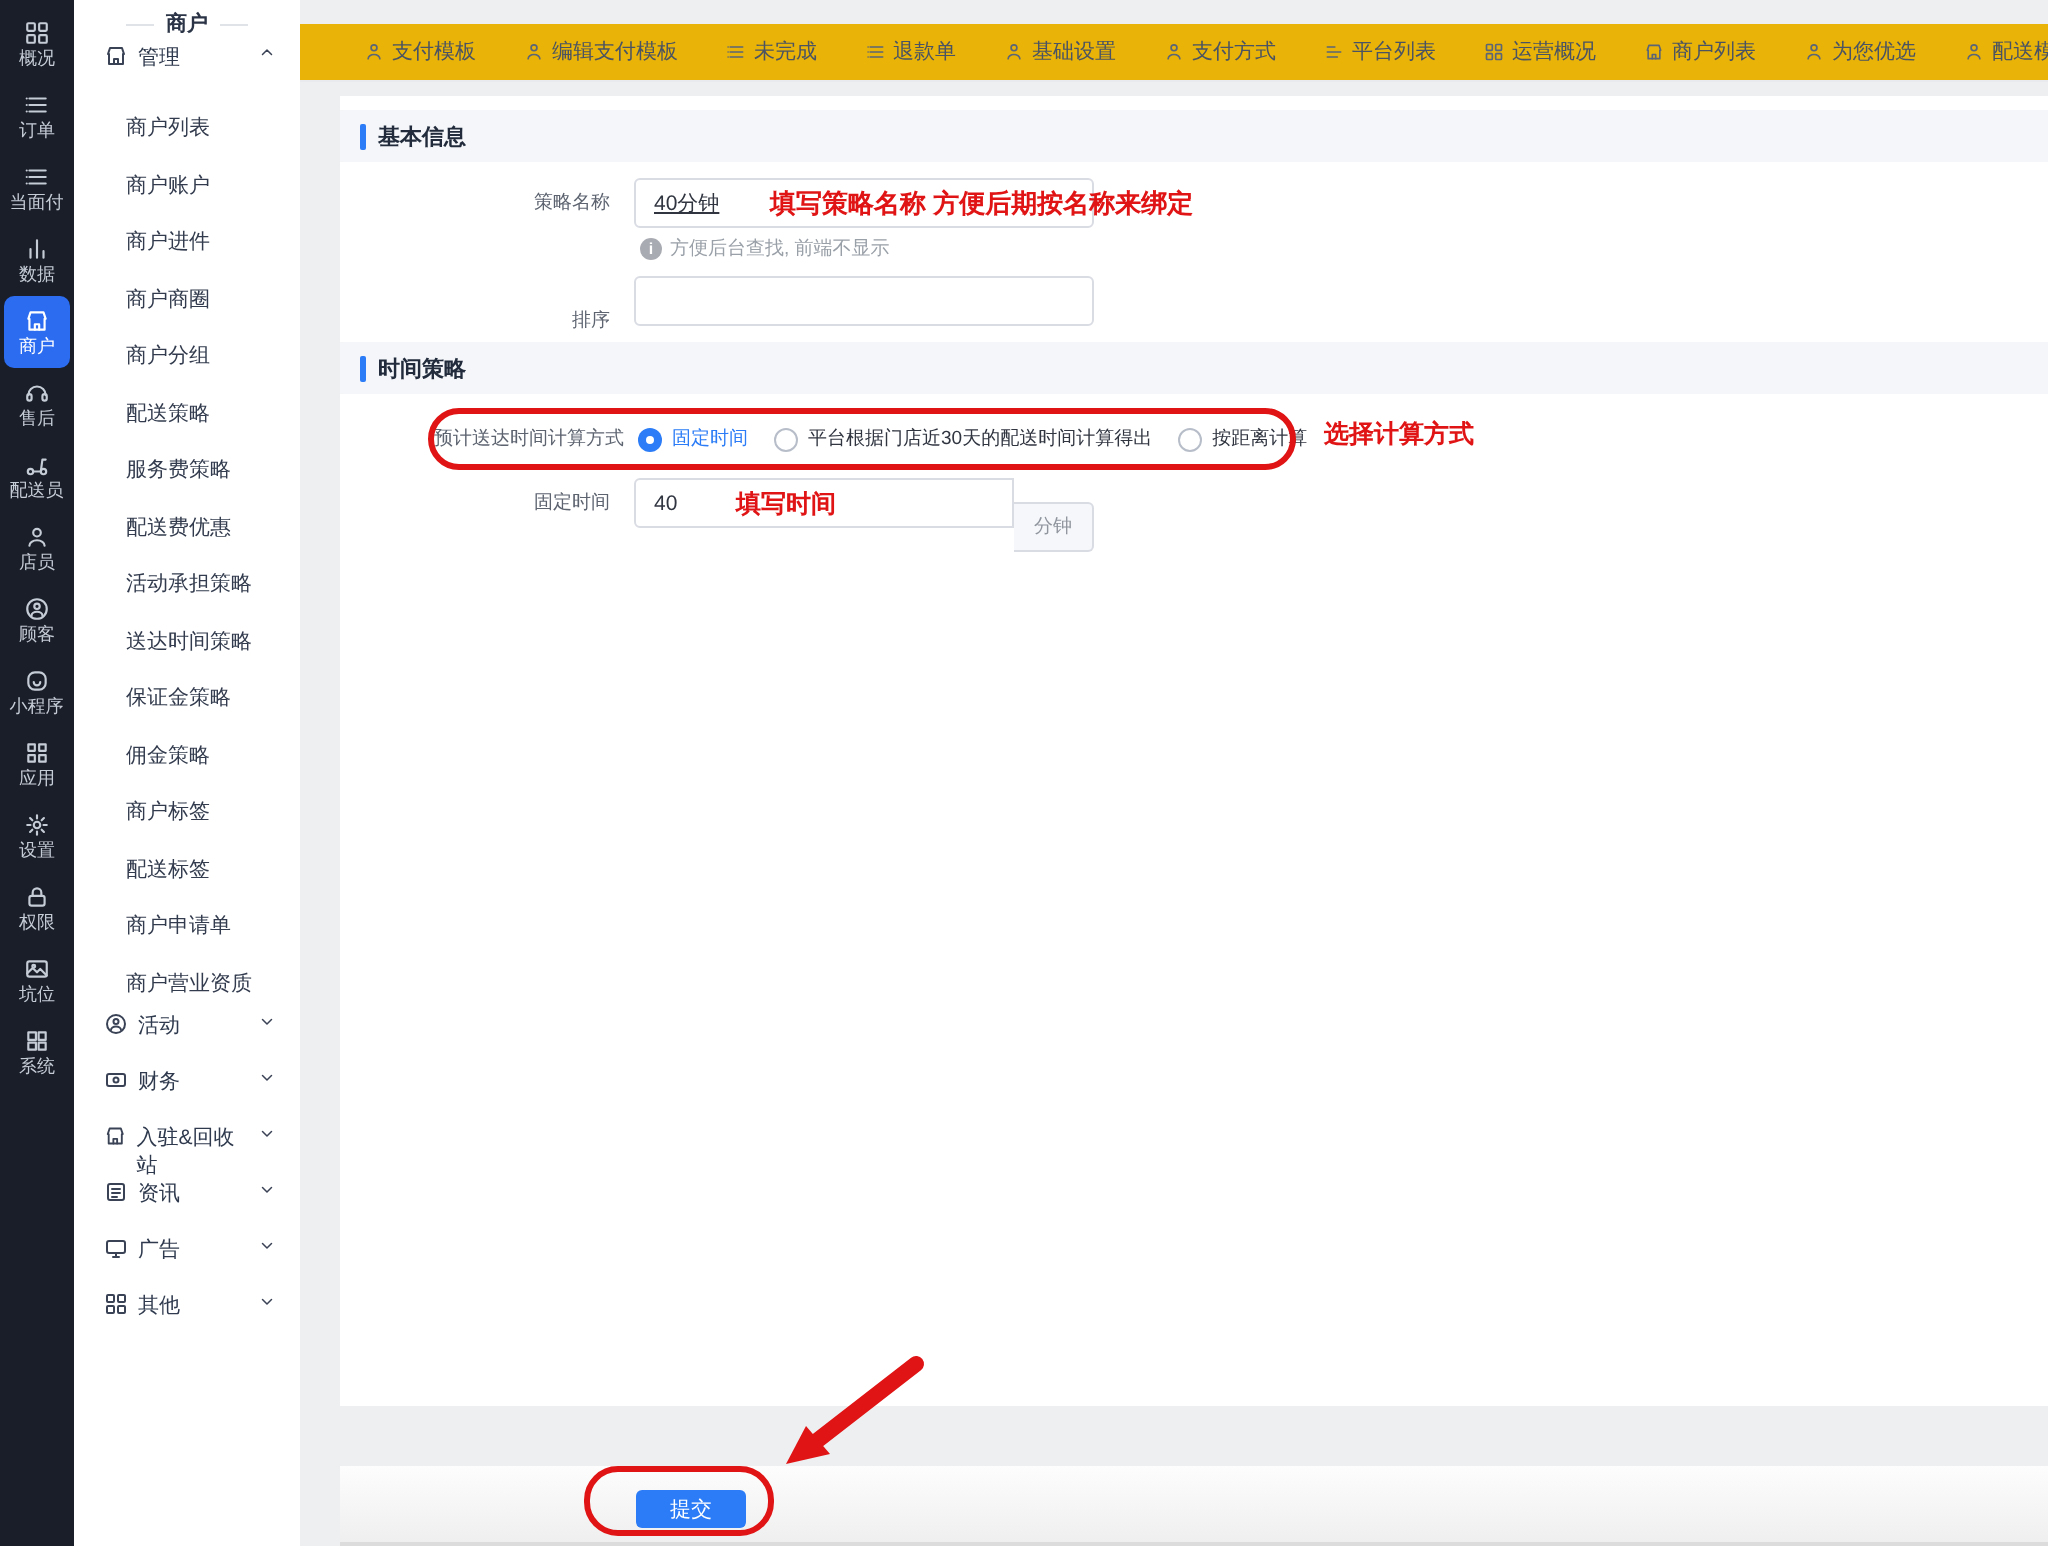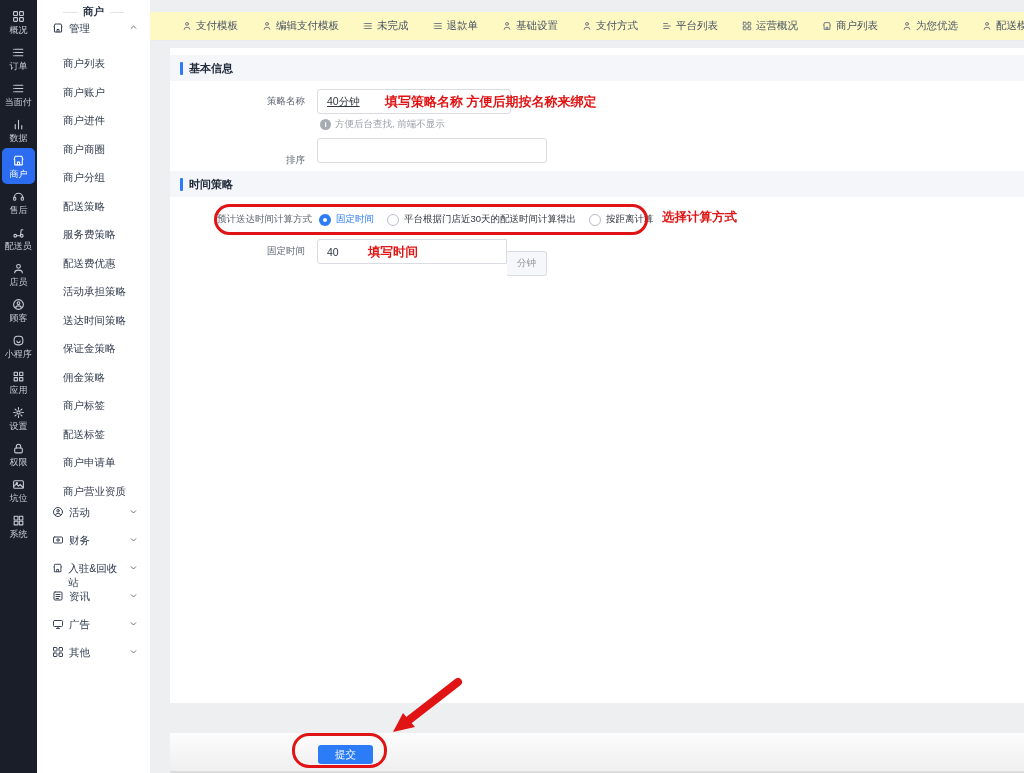--- a/index.html
+++ b/index.html
@@ -22,21 +22,21 @@
   .sb-title .rule { width:14px; height:1px; background:#e0e3e8; }
   .sb-group-head { height:28px; display:flex; align-items:flex-start; padding:0 12px 0 15px; color:#2f3a4e;
                    font-size:10.5px; gap:5px; cursor:pointer; }
   .sb-group-head svg { width:12px; height:12px; color:#3a4356; }
   .sb-group-head .chev { margin-left:auto; color:#9aa0aa; }
   .sb-group-head .chev svg { width:9px; height:9px; }
   .sb-item { height:28.5px; display:flex; align-items:center; padding-left:26px; font-size:10.5px;
              color:#333c4e; cursor:pointer; white-space:nowrap; }
 
   
-  #topbar { position:absolute; left:150px; top:12px; width:874px; height:29px; background:#fef9c3;
+  #topbar { position:absolute; left:150px; top:12px; width:874px; height:29px; background:#eab308;
             border-bottom:1px solid #e8eaee; display:flex; align-items:center; padding-left:32px; gap:24px;
             overflow:hidden; white-space:nowrap; }
   .tab { display:flex; align-items:center; gap:4px; font-size:10.5px; color:#495363; cursor:pointer; flex:0 0 auto; }
   .tab svg { width:10px; height:10px; color:#5a6577; }
 
   
   #card { position:absolute; left:170px; top:48px; width:854px; height:655px; background:#ffffff; }
   .band { position:absolute; left:0; right:0; height:26px; background:#f4f6f9; display:flex; align-items:center; }
   .band .bluebar { width:3px; height:13px; background:#2b7cf6; border-radius:1px; margin-left:10px; }
   .band .btitle { font-size:11px; font-weight:bold; color:#212b3b; margin-left:6px; }
@@ -378,21 +378,21 @@
       </div>
     </div>
 
   <section id="card">
     <div class="band" style="top:7px;">
       <span class="bluebar"></span>
       <span class="btitle">基本信息</span>
     </div>
 
     <div class="flabel" style="left:0;top:41px;">策略名称</div>
-    <input class="ipt" style="left: 147px; top: 41px; width: 194px; text-decoration: underline;" value="40分钟">
+    <input class="ipt" style="left: 147px; top: 41px; width: 230px; text-decoration: underline;" value="40分钟">
     <div class="hint" style="left:150px;top:70px;">
       <span class="info-dot">i</span>
       <span>方便后台查找, 前端不显示</span>
     </div>
 
     <div class="flabel" style="left:0;top:100px;">排序</div>
     <input class="ipt" style="left: 147px; top: 90px; width: 230px;">
 
     <div class="band" style="top:123px;">
       <span class="bluebar"></span>

